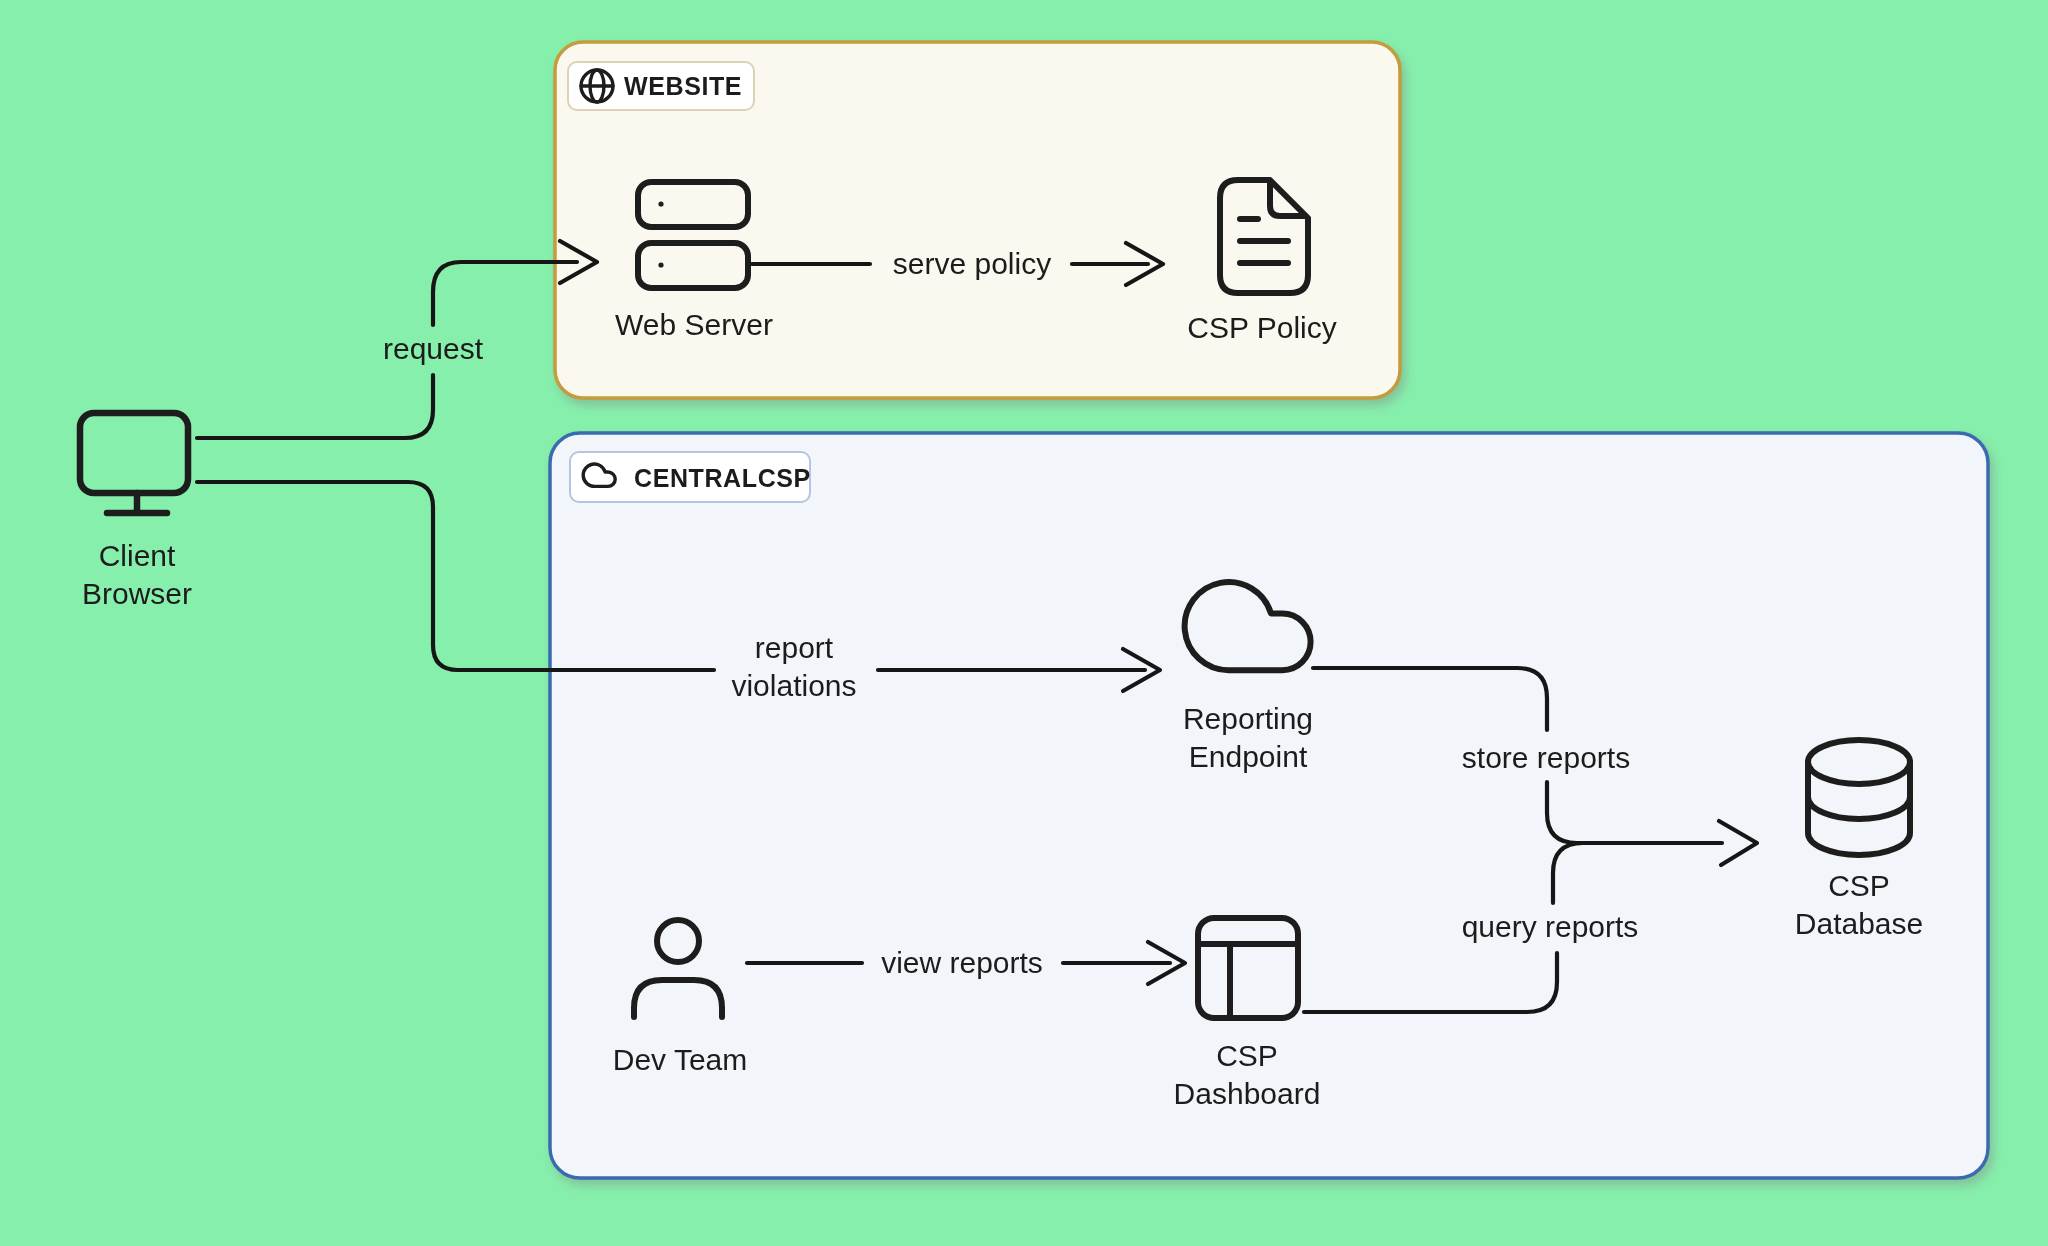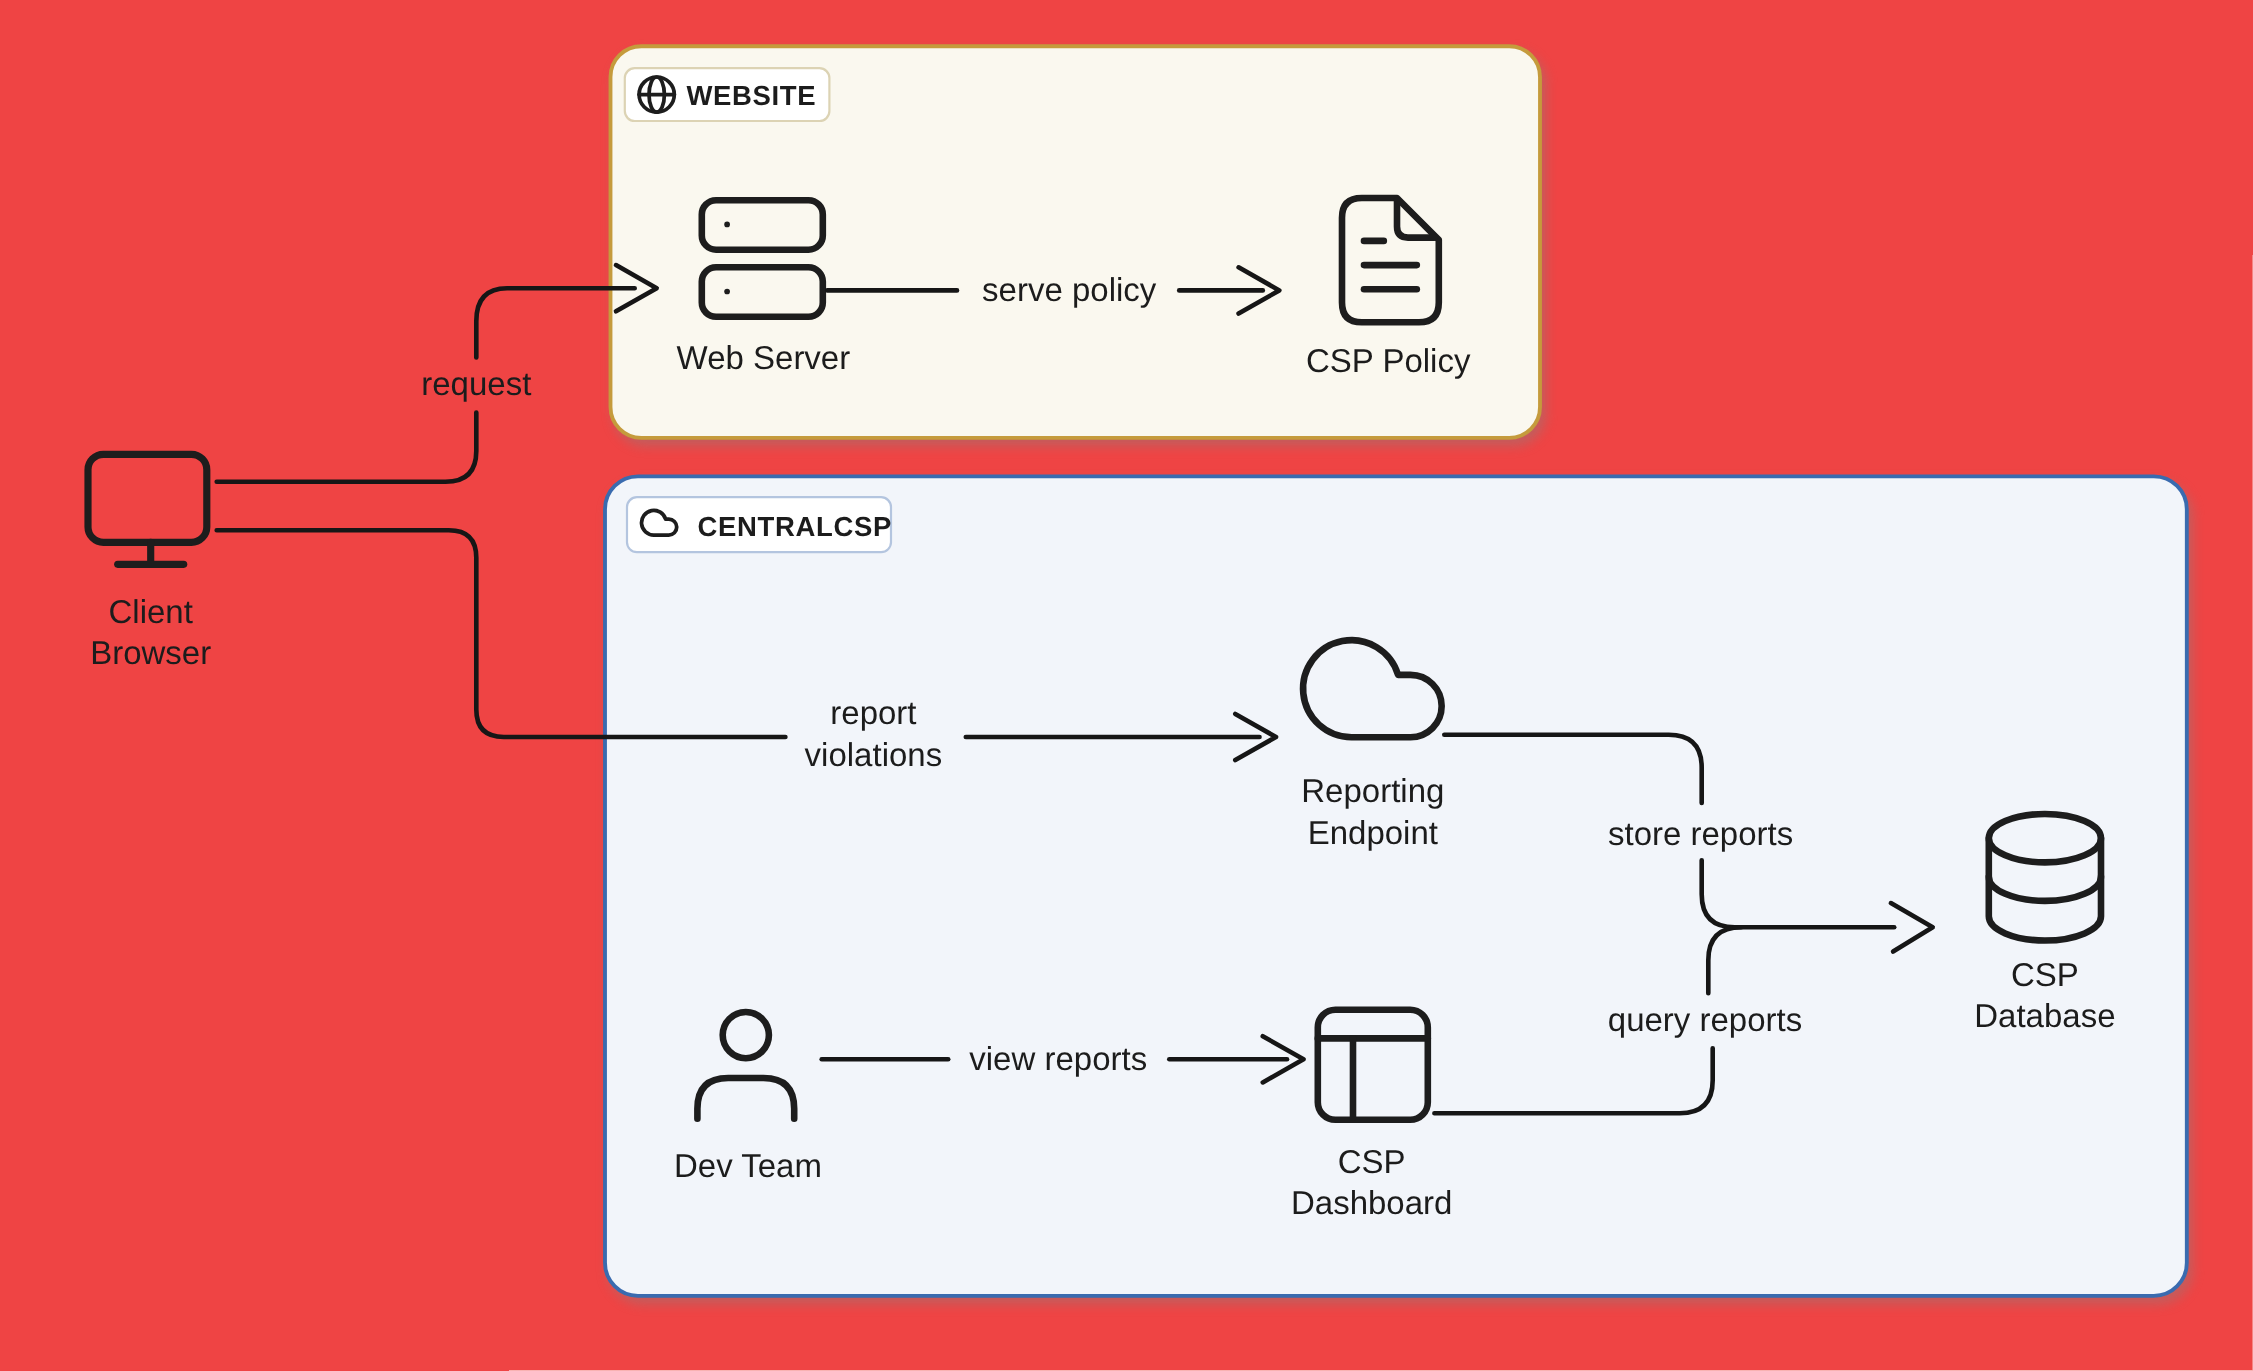--- a/index.html
+++ b/index.html
@@ -1,16 +1,16 @@
 <!DOCTYPE html>
 <html><head>
 <meta charset="utf-8">
 <style>
   html,body{margin:0;padding:0;background:#ffffff;}
-  .canvas{position:relative;width:2048px;height:1246px;background:#ef4444;overflow:hidden;
+  .canvas{position:relative;width:2048px;height:1246px;background:#86efac;overflow:hidden;
           font-family:"Liberation Sans",sans-serif;}
   svg text{fill:#1c1c1c;font-family:"Liberation Sans",sans-serif;}
   .node-label{font-size:30px;}
   .edge-label{font-size:30px;}
   .badge-label{font-size:25px;font-weight:600;letter-spacing:.6px;}
   .edge{stroke:#161616;stroke-width:4.2;fill:none;stroke-linecap:round;stroke-linejoin:round;}
   .icon{stroke:#1d1d1d;stroke-width:6;fill:none;stroke-linecap:round;stroke-linejoin:round;}
   .icon-thin{stroke:#1d1d1d;stroke-width:3.4;fill:none;stroke-linecap:round;stroke-linejoin:round;}
   .group-website{fill:#FAF8EF;stroke:#C59B3C;stroke-width:3.5;}
   .group-centralcsp{fill:#F2F5FA;stroke:#3A6BAF;stroke-width:3.5;}

